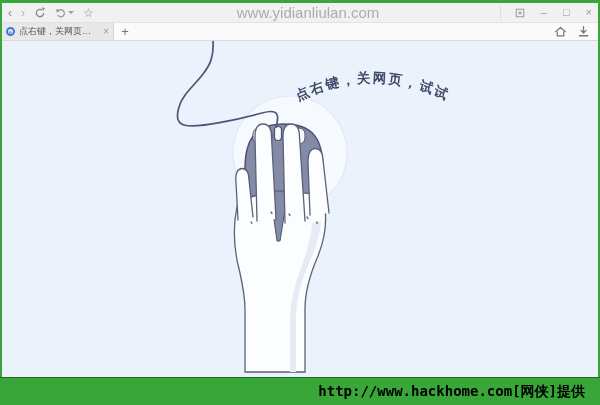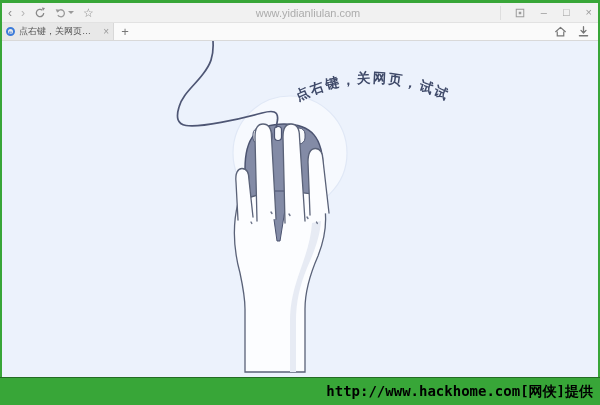--- a/index.html
+++ b/index.html
@@ -19,21 +19,21 @@
     display:flex; align-items:center; position:relative; padding:0 6px;
   }
   .nav-group { display:flex; align-items:center; gap:9px; color:#8A8A8A; }
   .nav-glyph { font-size:12px; line-height:1; cursor:default; }
   .nav-glyph.fwd { color:#B5B5B5; }
   .icon-svg { display:block; }
   .undo-wrap { display:flex; align-items:center; gap:1px; }
   .caret { width:0; height:0; border-left:3px solid transparent; border-right:3px solid transparent; border-top:3px solid #9A9A9A; }
   .url-center {
     position:absolute; left:16px; right:0; text-align:center;
-    font-size:11px; color:#ACACAC; pointer-events:none;
+    font-size:15px; color:#ACACAC; pointer-events:none;
   }
   .win-controls { margin-left:auto; display:flex; align-items:center; gap:16px; color:#9B9B9B; border-left:1px solid #DEDEDE; padding-left:14px; height:14px; }
   .win-glyph { font-size:11px; line-height:1; }
 
   
   .tabbar {
     height:18px; background:#FAFAFA; border-bottom:1px solid #D9D9D9;
     display:flex; align-items:stretch; position:relative;
   }
   .tab {
@@ -55,21 +55,21 @@
 
   
   .watermark-bar {
     height:28px; width:600px; margin:0 -2px; background:#38A638;
     border-top:1px solid rgba(0,0,0,0.35);
     display:flex; align-items:center; justify-content:flex-end;
   }
   .watermark-text {
     font-family:"DejaVu Sans Mono", monospace;
     font-size:14px; font-weight:bold; color:#000000;
-    padding-right:7px; letter-spacing:0px; white-space:nowrap;
+    padding-right:15px; letter-spacing:0px; white-space:nowrap;
   }
 </style>
 </head>
 <body>
 
 <div class="frame">
   <div class="browser">
 
     <div class="toolbar">
       <div class="nav-group">

